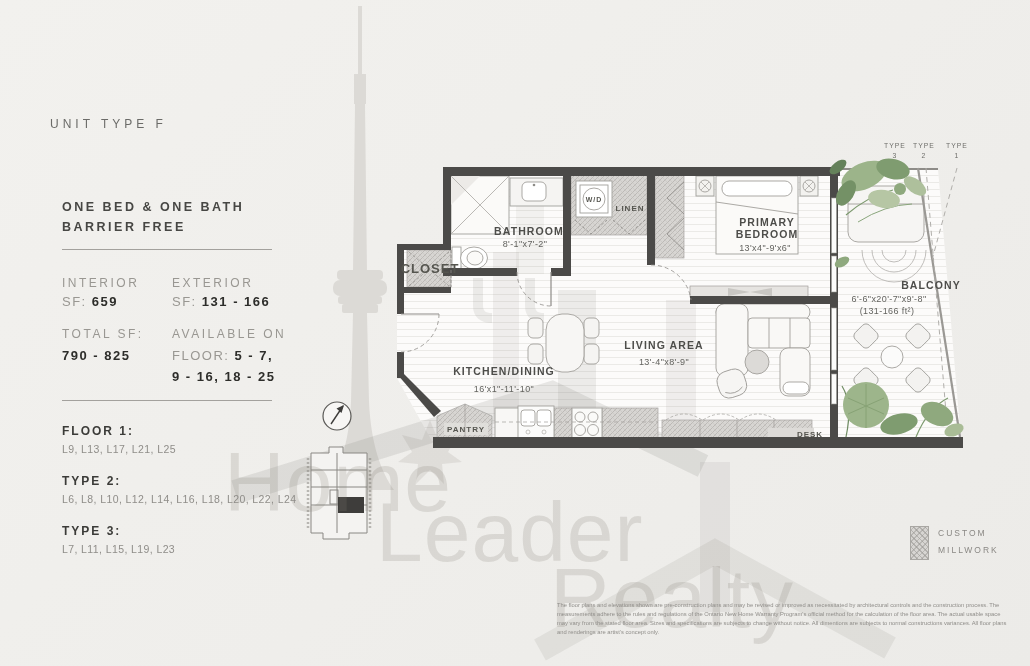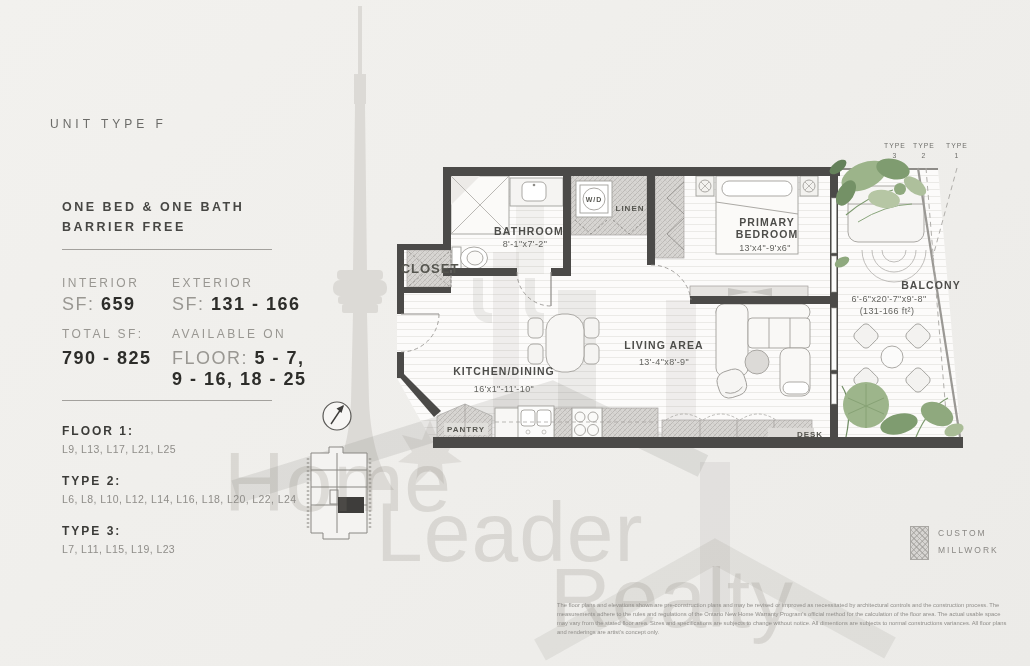--- a/index.html
+++ b/index.html
@@ -7,21 +7,21 @@
         background:linear-gradient(135deg,#f2f1ee 0%,#efeeeb 55%,#ecebe8 100%);
         font-family:"Liberation Sans",sans-serif;}
   .abs{position:absolute;}
   
   .title{font-family:"Liberation Serif",serif;font-style:italic;font-weight:400;
          font-size:48px;letter-spacing:9px;color:#1f1f1d;}
   .subtitle{font-size:12px;letter-spacing:4px;color:#6b6b68;}
   .feature{font-size:12.5px;font-weight:600;letter-spacing:2.5px;color:#474744;}
   .divider{height:1px;background:#a3a19d;width:210px;}
   .statlabel{font-size:12px;letter-spacing:2.5px;color:#999792;}
-  .statval{font-size:18px;font-weight:bold;letter-spacing:1.5px;color:#2d2d2a;}
+  .statval{font-size:13px;font-weight:bold;letter-spacing:1.5px;color:#2d2d2a;}
   .statval .pre{font-weight:normal;color:#999792;}
   .typelabel{font-size:12px;font-weight:bold;letter-spacing:2px;color:#3b3b38;}
   .typelist{font-size:10.5px;letter-spacing:.4px;color:#8f8d89;}
   
   .plbl,.pdim,.psm{position:absolute;white-space:nowrap;transform:translate(-50%,-50%);}
   .plbl{font-size:10.5px;font-weight:bold;letter-spacing:1.1px;color:#4d4d4a;}
   .pdim{font-size:9px;letter-spacing:.4px;color:#63635f;}
   .psm{font-size:8px;font-weight:bold;letter-spacing:1px;color:#55554f;}
   .ptiny{font-size:13px;letter-spacing:1px;}
   .typemark{position:absolute;transform:translate(-50%,0);text-align:center;

